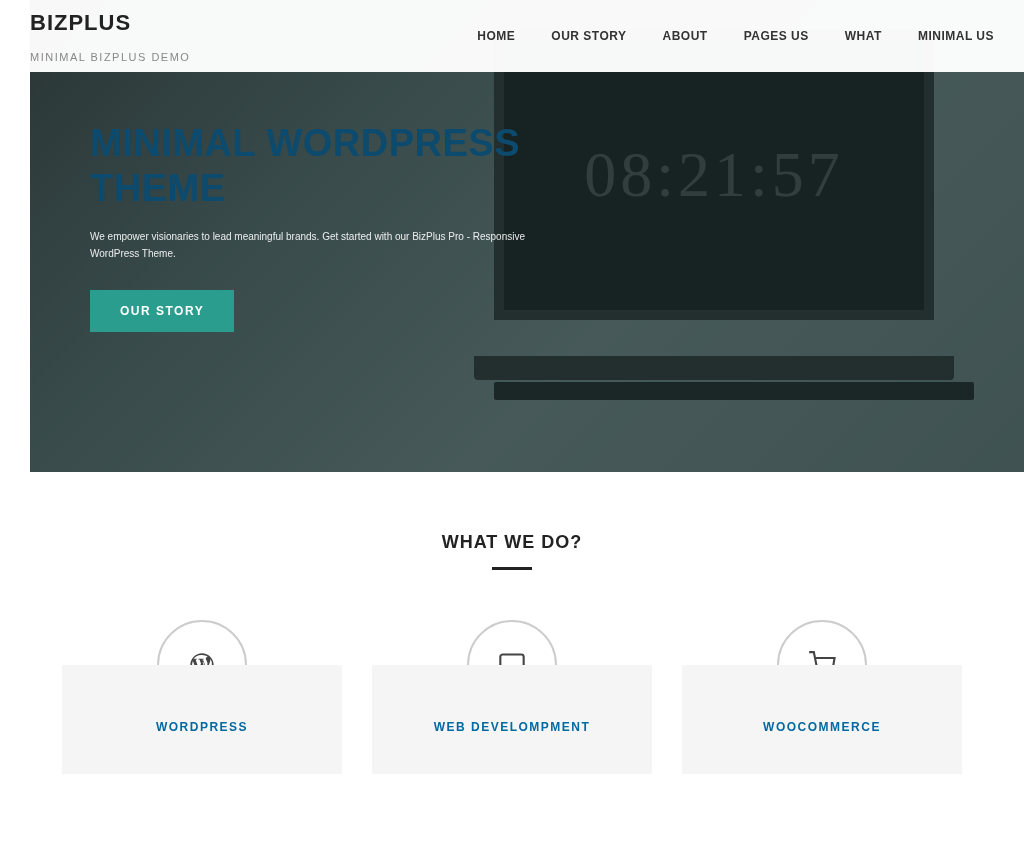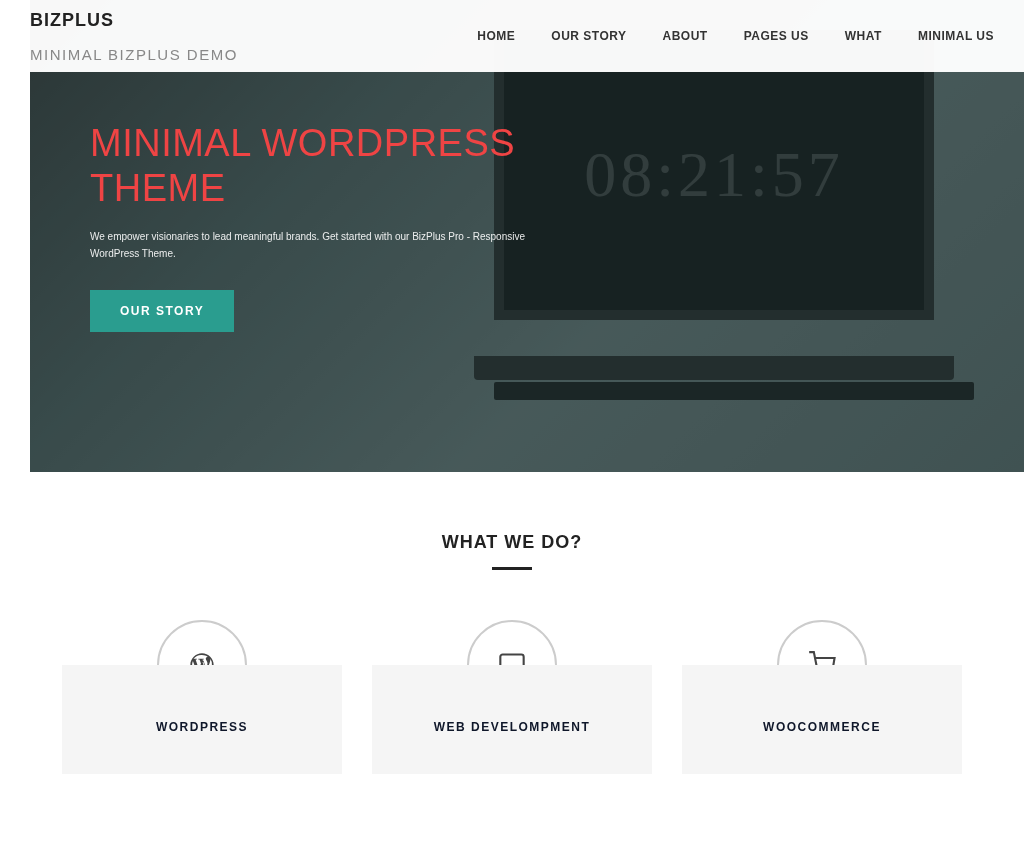--- a/index.html
+++ b/index.html
@@ -12,27 +12,27 @@
       z-index: 10;
       display: flex;
       align-items: center;
       justify-content: space-between;
       padding: 0 30px;
       height: 72px;
       background: rgba(255,255,255,0.97);
     }
     .logo-block { display: flex; flex-direction: column; justify-content: center; }
     .logo-title {
-      font-size: 18px;
+      font-size: 22px;
       font-weight: 900;
       color: #222;
       letter-spacing: 1px;
     }
     .logo-sub {
-      font-size: 15px;
+      font-size: 11px;
       color: #888;
       letter-spacing: 1.5px;
       margin-top: 15px;
     }
     nav { display: flex; align-items: center; gap: 36px; }
     nav a {
       font-size: 12px;
       font-weight: 700;
       color: #333;
       text-decoration: none;
@@ -109,22 +109,22 @@
     }
     .hero-content {
       position: absolute;
       bottom: 140px;
       left: 60px;
       z-index: 3;
       max-width: 450px;
     }
     .hero-title {
       font-size: 38px;
-      font-weight: 400;
-      color: #ef4444;
+      font-weight: 700;
+      color: #0c4a6e;
       line-height: 1.2;
       margin-bottom: 16px;
       letter-spacing: 0.5px;
     }
     .hero-desc {
       font-size: 10px;
       color: rgba(255,255,255,0.9);
       line-height: 1.7;
       margin-bottom: 28px;
     }
@@ -192,21 +192,21 @@
       width: 100%;
       padding: 50px 24px 24px;
       margin-top: -45px;
       text-align: center;
       padding-top: 55px;
     }
     .service-name {
       font-size: 12px;
       font-weight: 700;
       letter-spacing: 1.5px;
-      color: #0f172a;
+      color: #0369a1;
       margin-bottom: 16px;
       text-transform: uppercase;
     }
   </style>
 </head>
 <body>
 
 <header>
   <div class="logo-block">
     <span class="logo-title">BIZPLUS</span>

